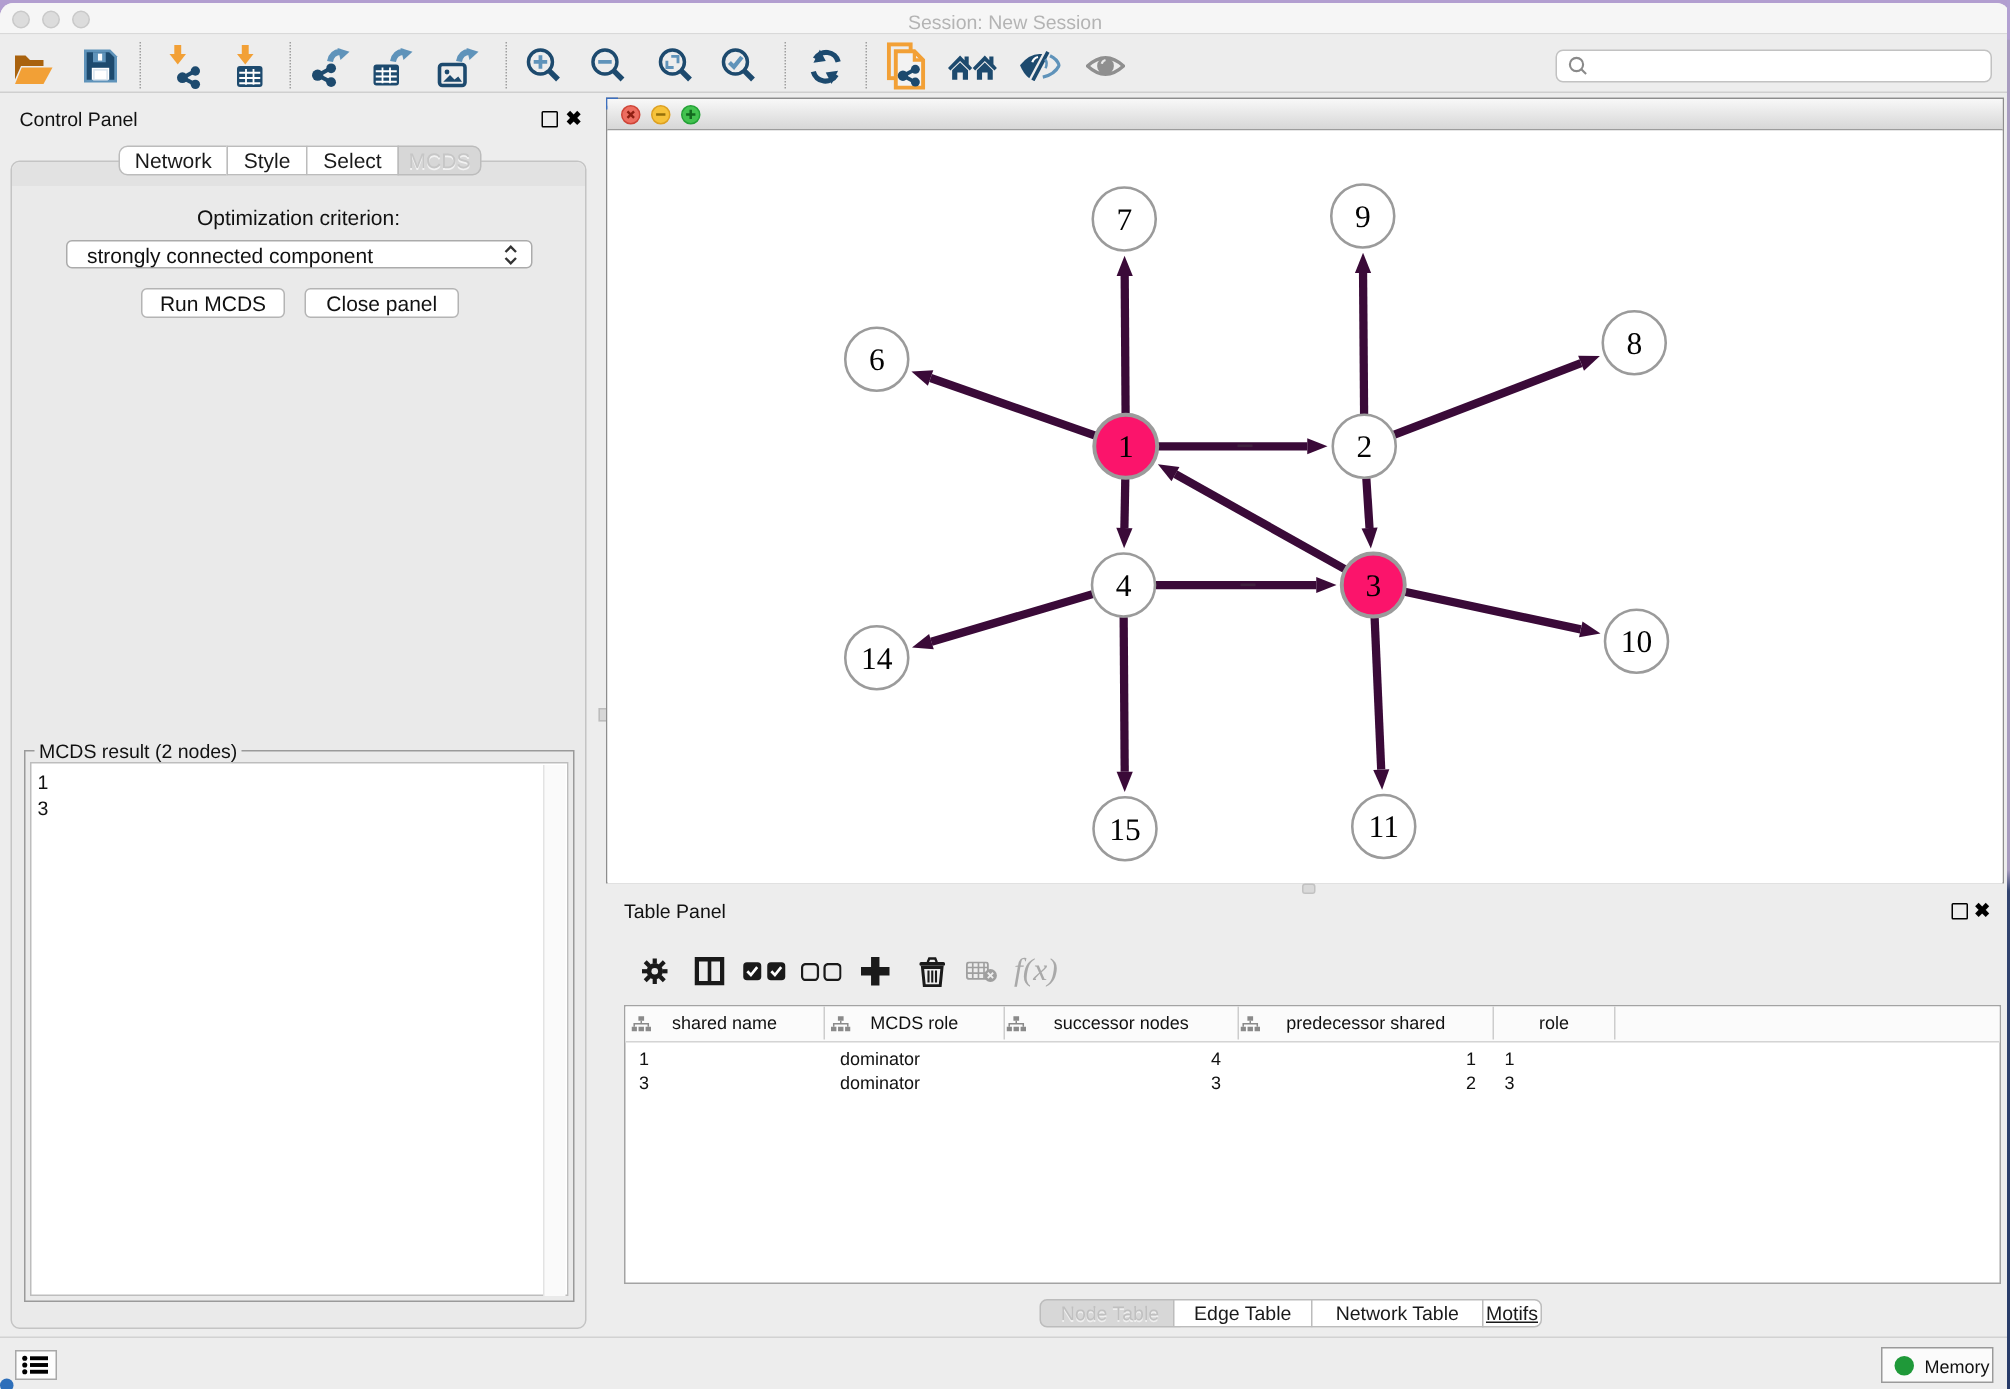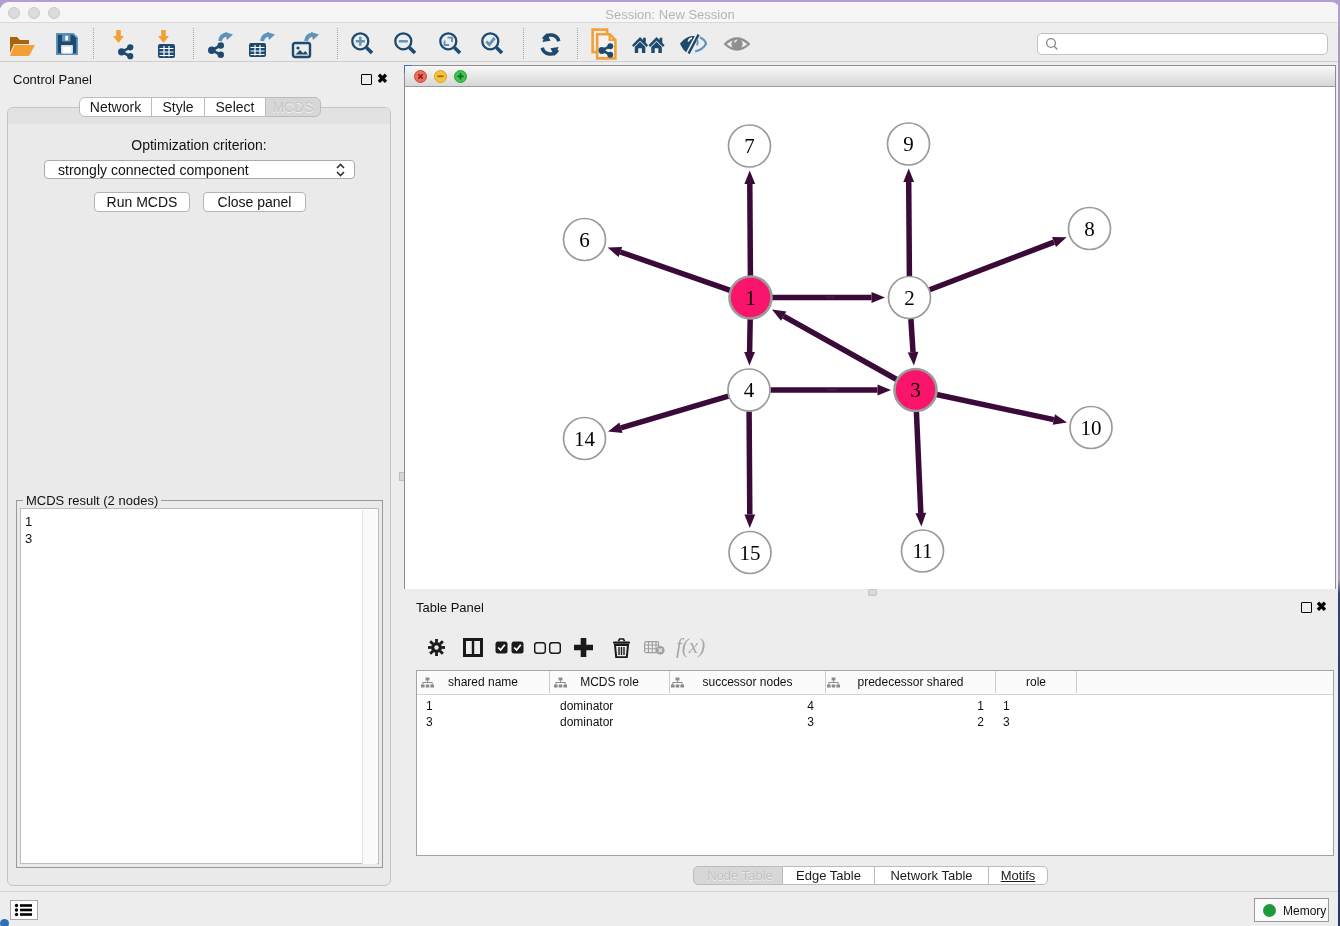--- a/index.html
+++ b/index.html
@@ -401,21 +401,21 @@
   <div class="td" style="left:9px;top:43px;">3</div>
   <div class="td" style="left:143px;top:43px;">dominator</div>
   <div class="td" style="left:340px;top:43px;width:57px;text-align:right;">3</div>
   <div class="td" style="left:510px;top:43px;width:57px;text-align:right;">2</div>
   <div class="td" style="left:586px;top:43px;">3</div>
 </div>
 <div id="btabs">
   <div class="btab" style="left:0;width:94px;border-radius:5px 0 0 5px;background:#d7d7d7;color:#c0c0c0;text-shadow:0 1px 0 #efefef;">Node Table</div>
   <div class="btab" style="left:89px;width:93px;">Edge Table</div>
   <div class="btab" style="left:181px;width:115px;">Network Table</div>
-  <div class="btab" style="left:295px;width:60px;border-radius:0 5px 5px 0;text-decoration:underline;">Motifs</div>
+  <div class="btab" style="left:295px;width:40px;border-radius:0 5px 5px 0;text-decoration:underline;">Motifs</div>
 </div>
 <div id="statusbar">
   <div id="listbtn">
       <svg width="20" height="14" viewBox="0 0 20 14" style="position:absolute;left:3px;top:2px;">
         <circle cx="2.5" cy="2.5" r="1.7" fill="#000"></circle>
         <circle cx="2.5" cy="7" r="1.7" fill="#000"></circle>
         <circle cx="2.5" cy="11.5" r="1.7" fill="#000"></circle>
         <rect x="6" y="1.2" width="12" height="2.6" fill="#000"></rect>
         <rect x="6" y="5.7" width="12" height="2.6" fill="#000"></rect>
         <rect x="6" y="10.2" width="12" height="2.6" fill="#000"></rect>

